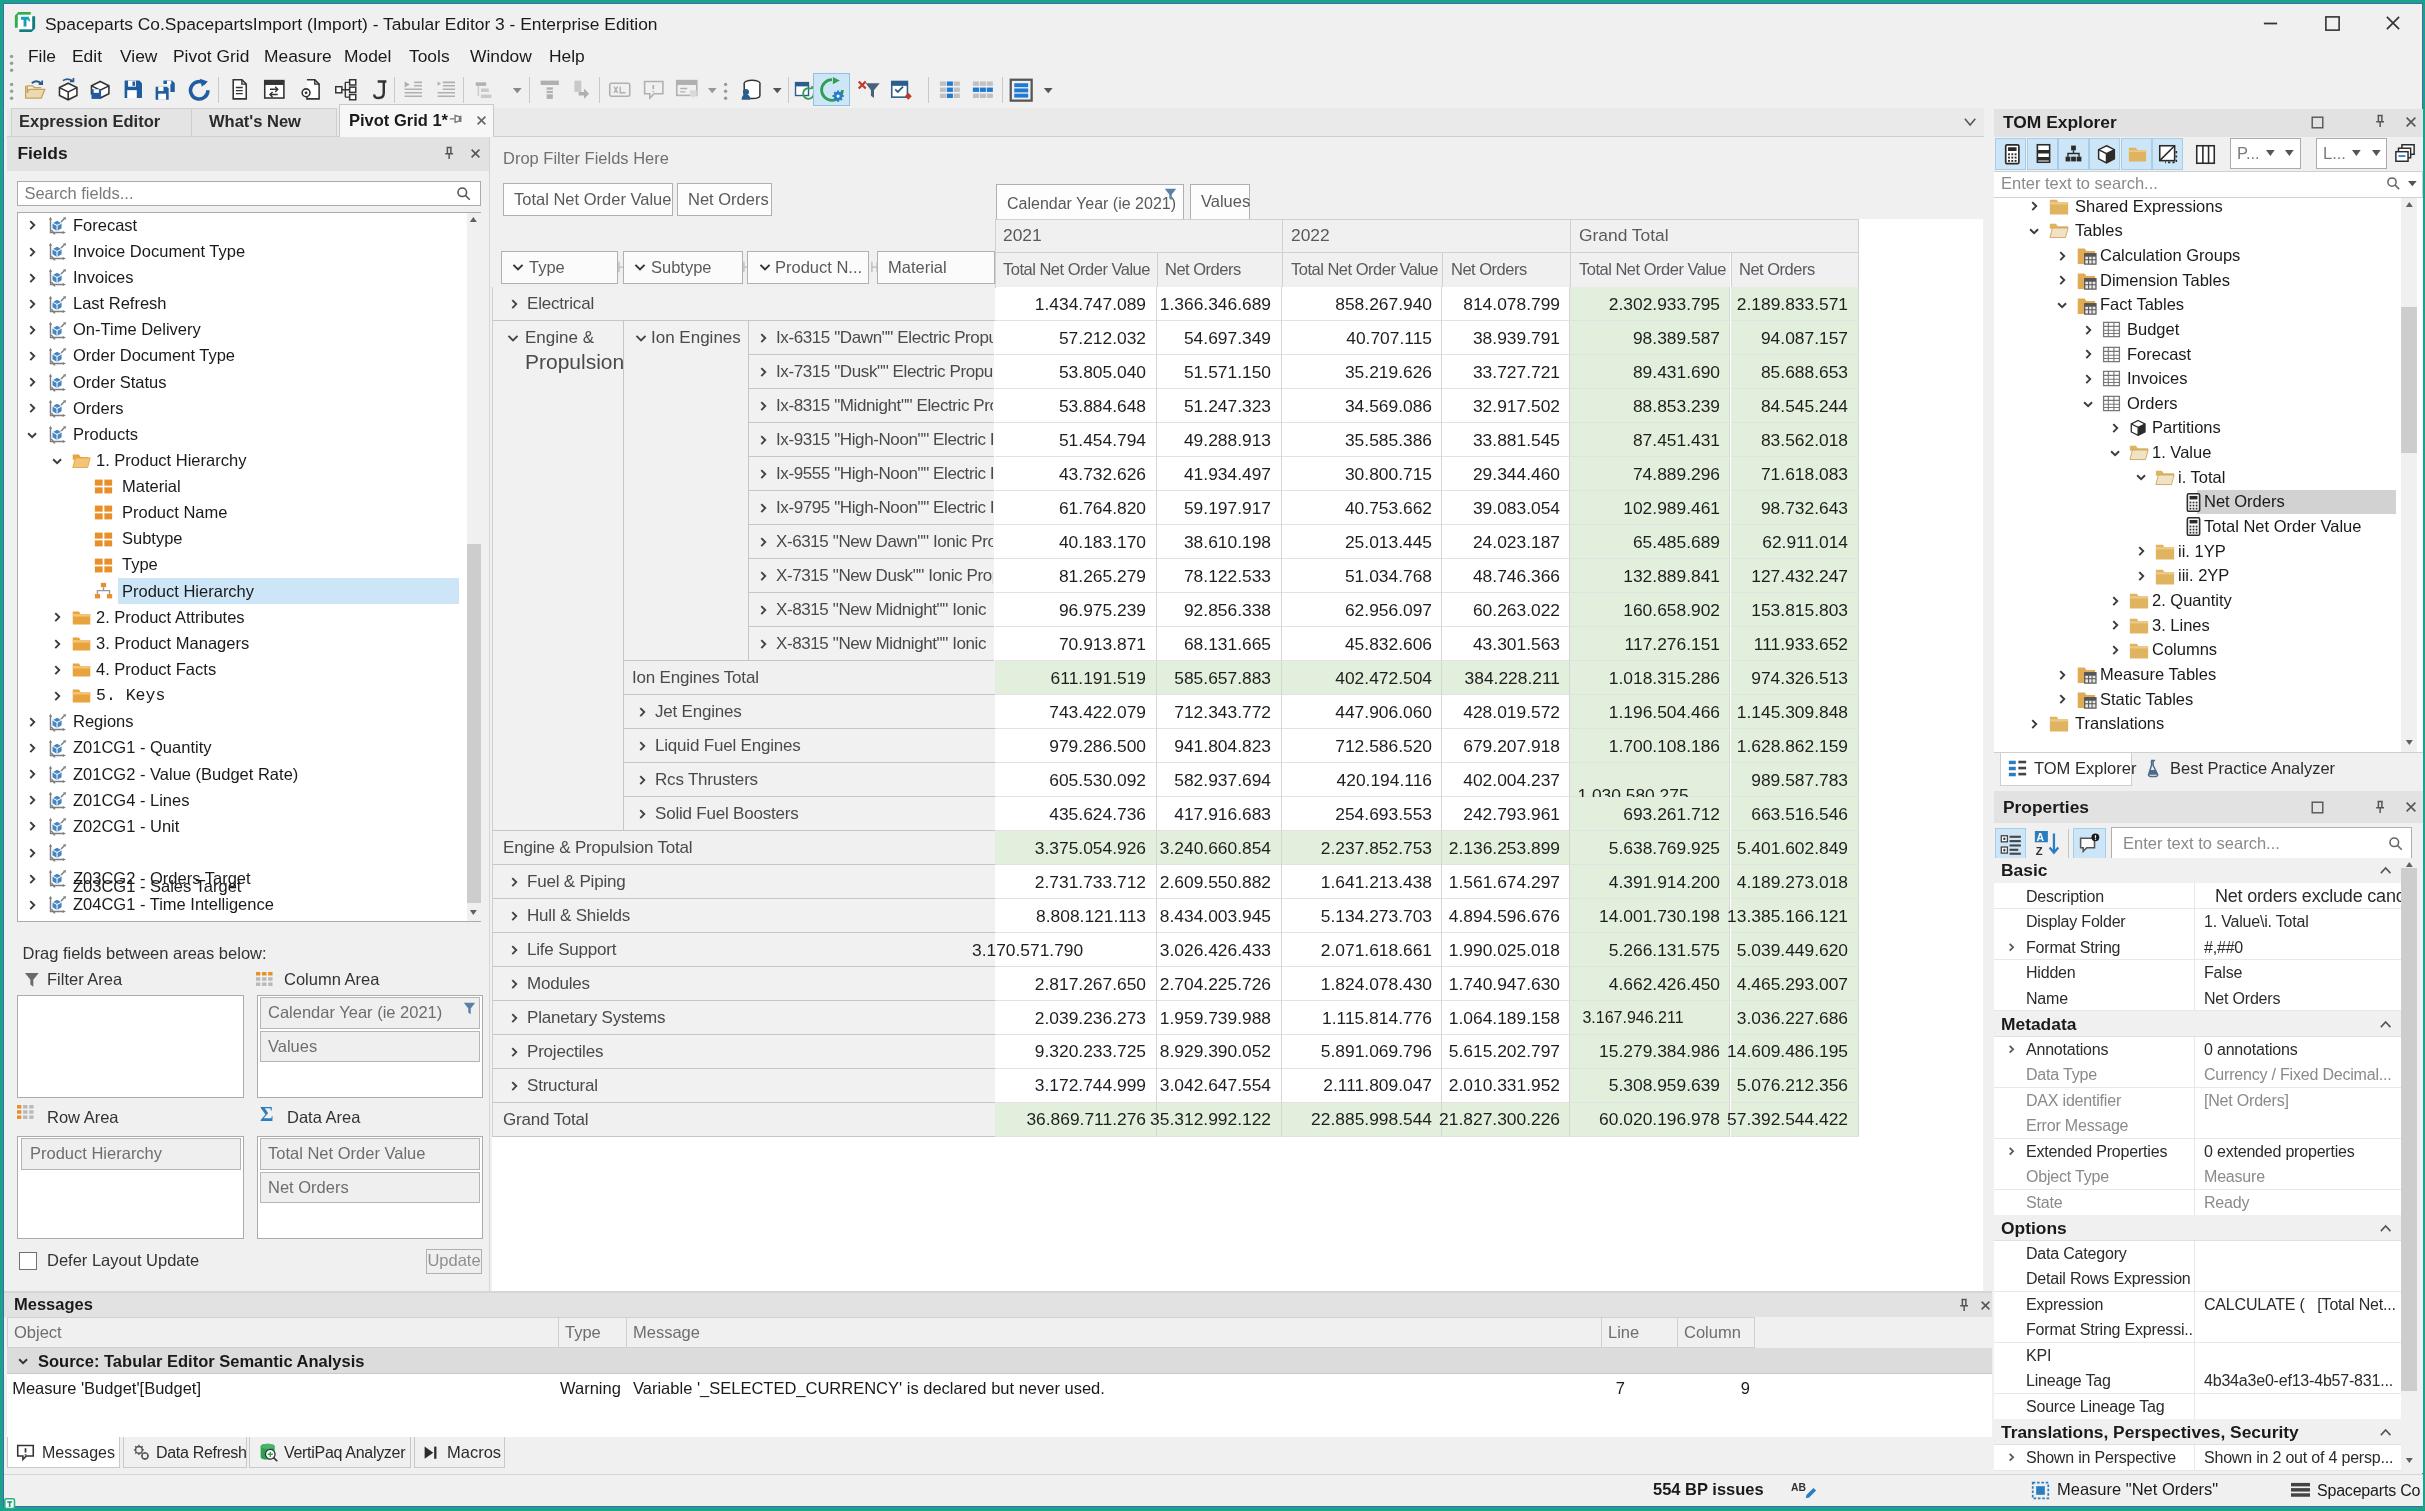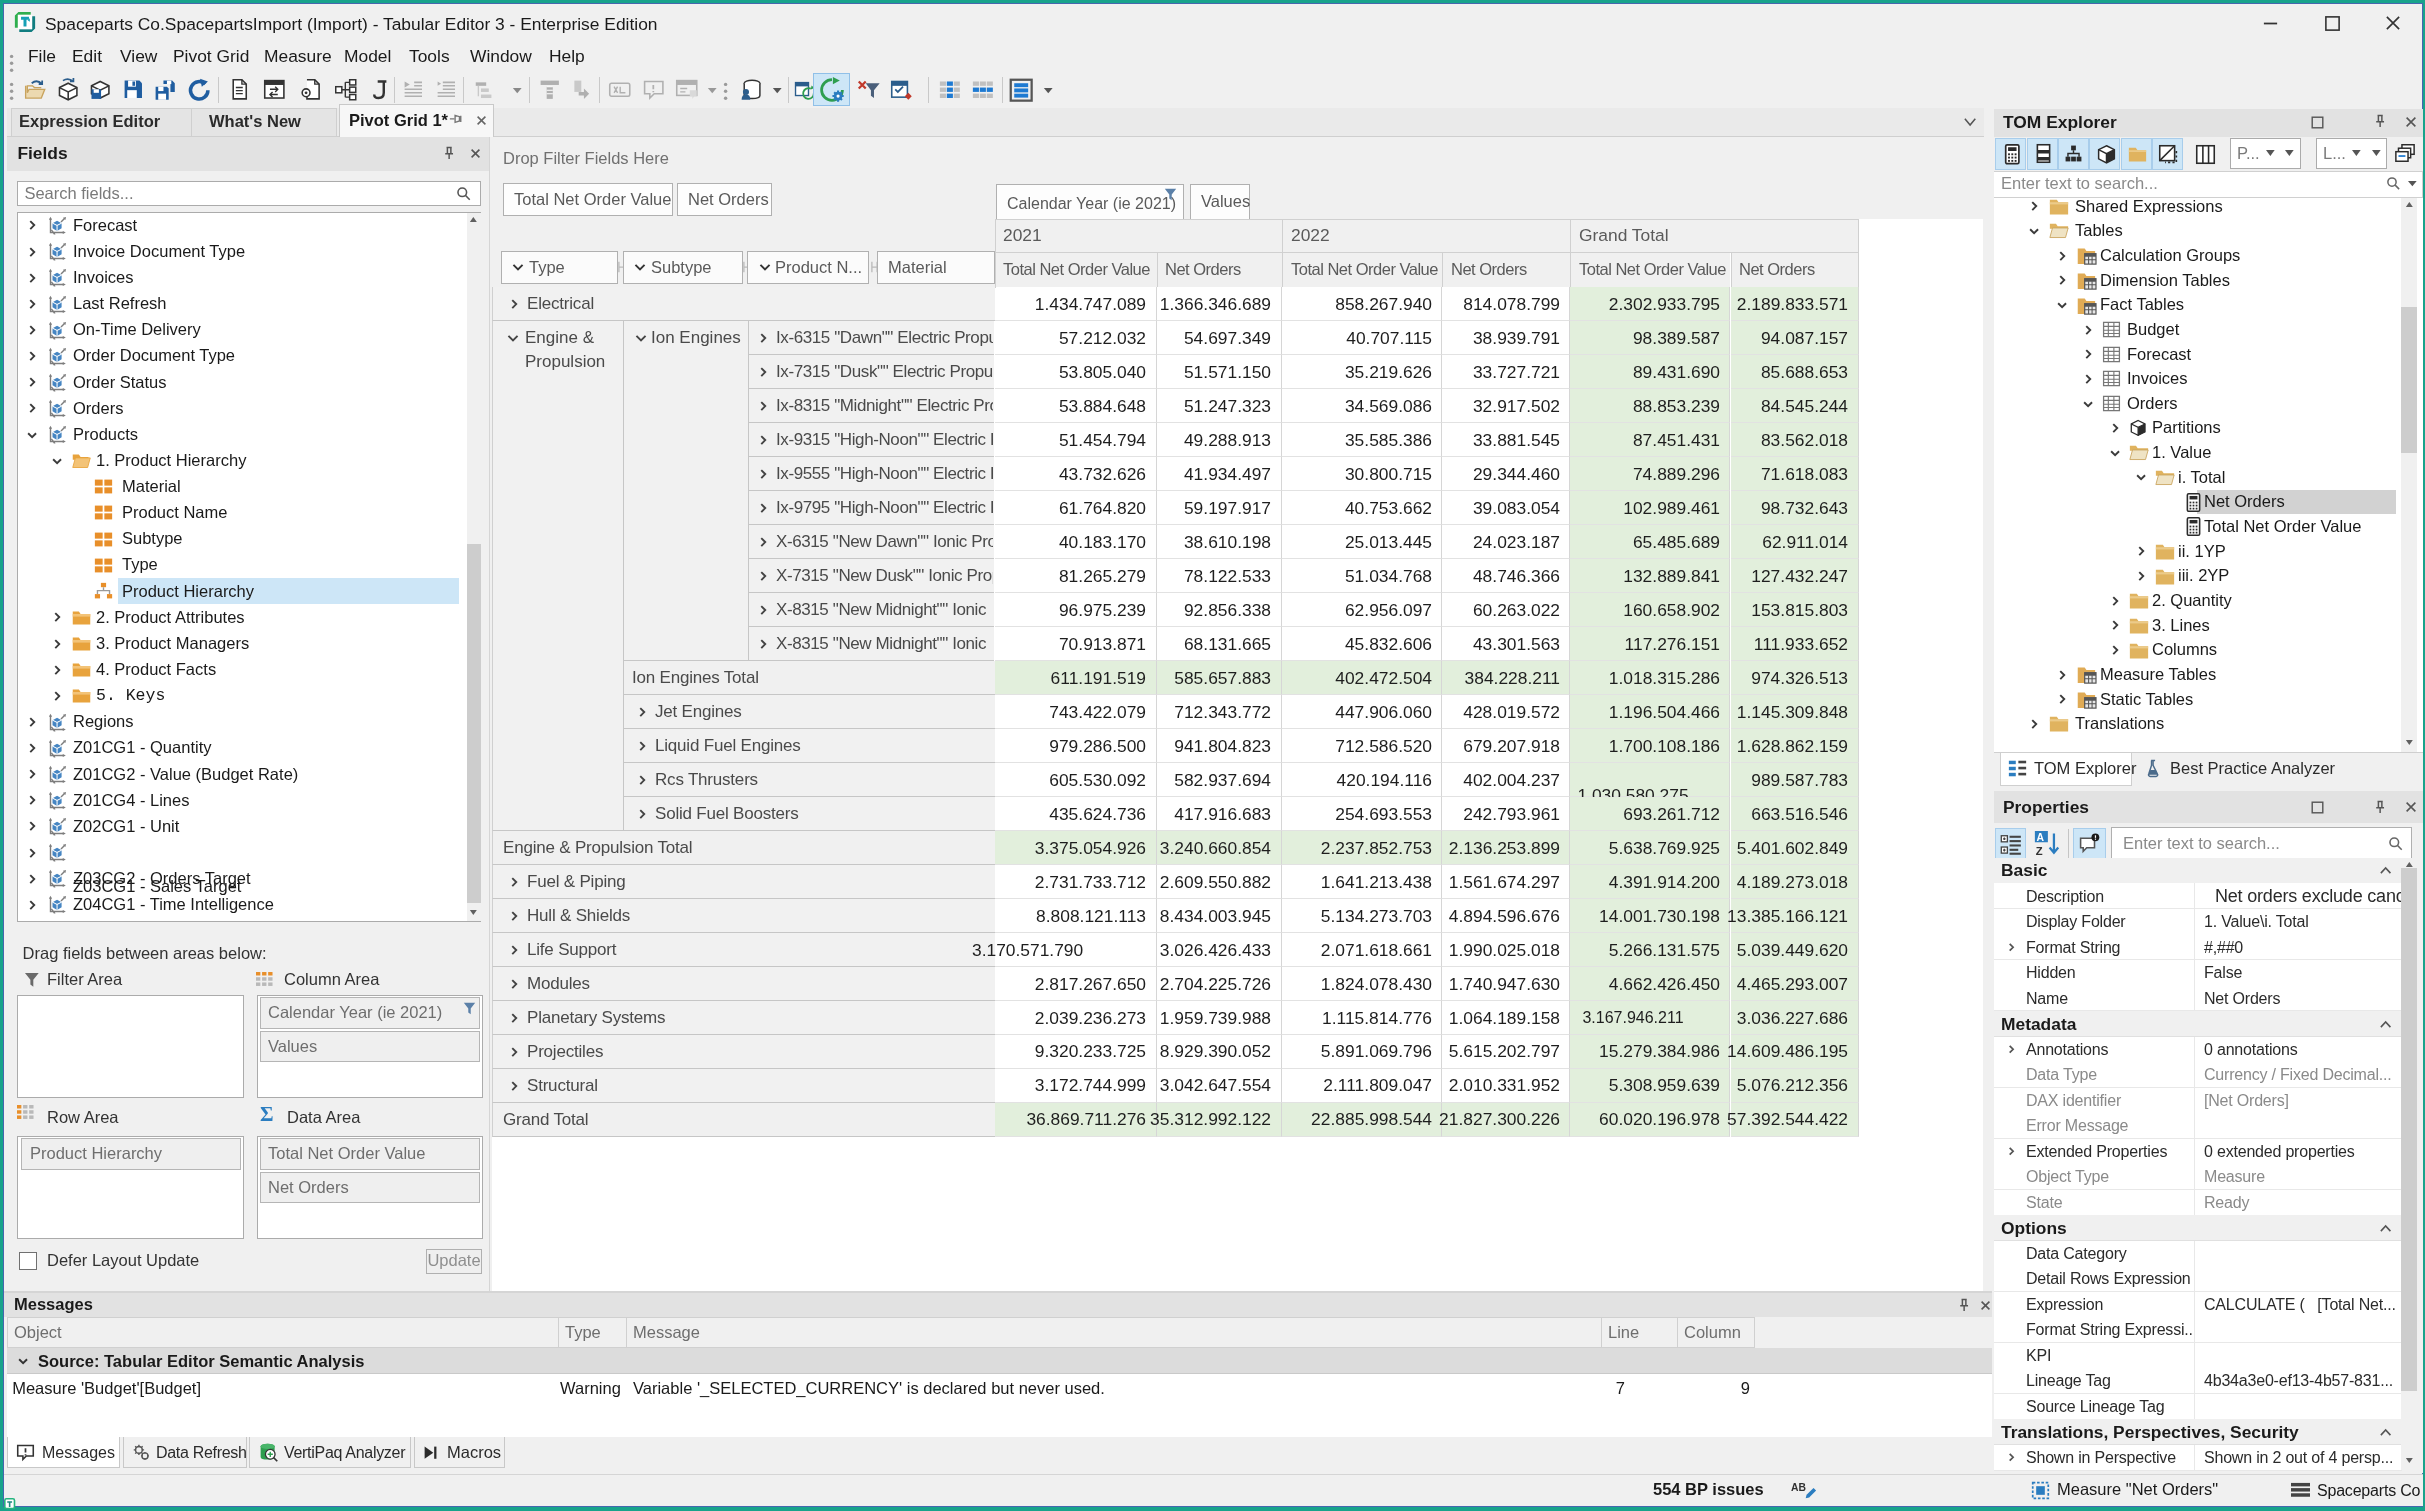--- a/index.html
+++ b/index.html
@@ -1152,21 +1152,21 @@
 <div class="a" style="left:1386px;top:1107px;width:174px;height:24.4px;line-height:24.4px;font-size:17.4px;color:#1e1e1e;text-align:right;">21.827.300.226</div>
 <div class="a" style="left:1570px;top:1103px;width:160px;height:34px;background:#e2efdc;border-bottom:0.9px solid #e2e2e2;border-right:0.9px solid #d6d6d6;"></div>
 <div class="a" style="left:1546px;top:1107px;width:174px;height:24.4px;line-height:24.4px;font-size:17.4px;color:#1e1e1e;text-align:right;">60.020.196.978</div>
 <div class="a" style="left:1731px;top:1103px;width:128px;height:34px;background:#e2efdc;border-bottom:0.9px solid #e2e2e2;border-right:0.9px solid #d6d6d6;"></div>
 <div class="a" style="left:1674px;top:1107px;width:174px;height:24.4px;line-height:24.4px;font-size:17.4px;color:#1e1e1e;text-align:right;">57.392.544.422</div>
 <div class="a" style="left:492px;top:321px;width:132px;height:510px;background:#f1f1f1;border-bottom:0.9px solid #c6c6c6;border-right:0.9px solid #c6c6c6;border-left:0.9px solid #d0d0d0;"></div>
 <svg class="a" style="left:506px;top:331px;" width="14" height="14" viewBox="0 0 16 16">
     <path d="M2.8 5.6 L8 10.8 L13.2 5.6" fill="none" stroke="#444" stroke-width="2.2"></path>
   </svg>
 <div class="a" style="left:525px;top:326px;width:784px;height:24px;line-height:24px;font-size:17px;color:#4a4a4a;font-weight:400;">Engine &amp;</div>
-<div class="a" style="left:525px;top:350px;width:784px;height:24px;line-height:24px;font-size:17px;color:#4a4a4a;font-weight:400;">Propulsion</div>
+<div class="a" style="left:525px;top:350px;width:784px;height:24px;line-height:24px;font-size:21px;color:#4a4a4a;font-weight:400;">Propulsion</div>
 <div class="a" style="left:624px;top:321px;width:125px;height:340px;background:#f1f1f1;border-bottom:0.9px solid #c6c6c6;border-right:0.9px solid #c6c6c6;"></div>
 <svg class="a" style="left:634px;top:331px;" width="14" height="14" viewBox="0 0 16 16">
     <path d="M2.8 5.6 L8 10.8 L13.2 5.6" fill="none" stroke="#444" stroke-width="2.2"></path>
   </svg>
 <div class="a" style="left:651px;top:326px;width:784px;height:24px;line-height:24px;font-size:17px;color:#4a4a4a;font-weight:400;">Ion Engines</div>
 <div class="a" style="left:995px;top:219px;width:0.9px;height:69px;background:#d0d0d0;"></div>
 <div class="a" style="left:1983px;top:137px;width:10.5px;height:1154px;background:#f0f0f0;"></div>
 <div class="a" style="left:1988px;top:109px;width:5.2px;height:1365px;background:#f0f0f0;"></div>
 <div class="a" style="left:1994px;top:109px;width:429px;height:678px;background:#f0f0f0;"></div>
 <div class="a" style="left:1994px;top:109px;width:429px;height:28px;background:#e2e2e2;"></div>

